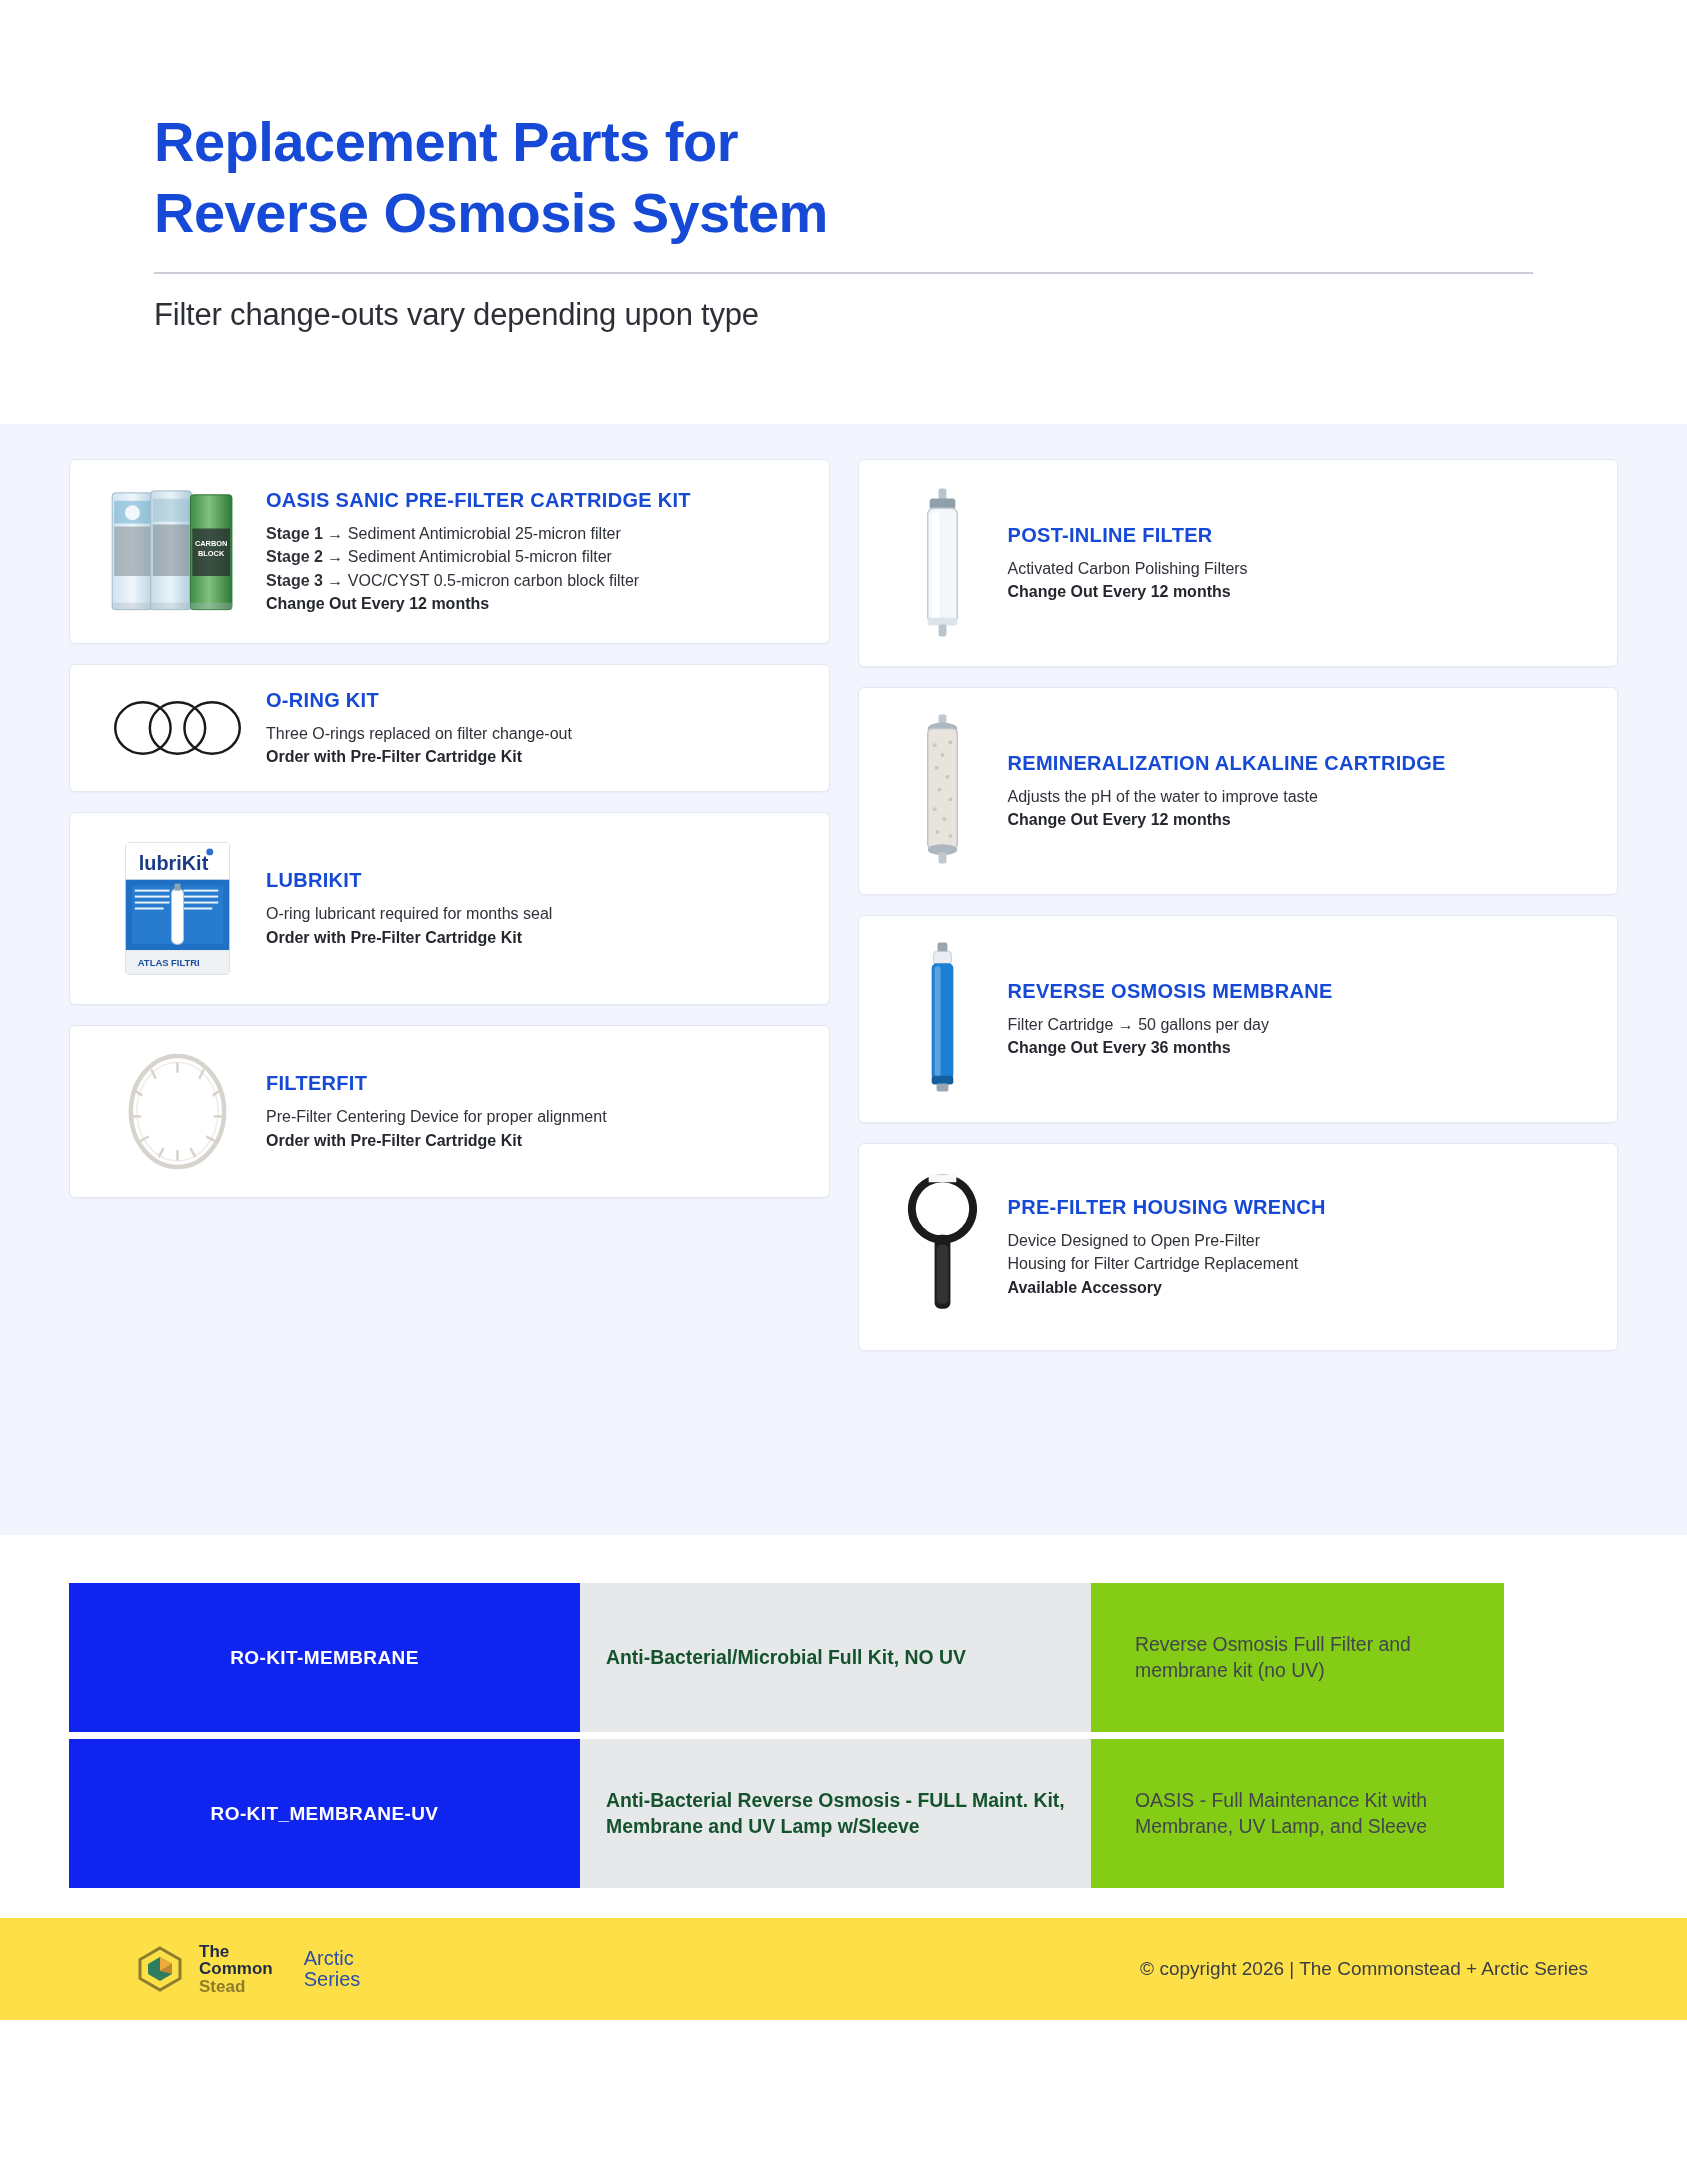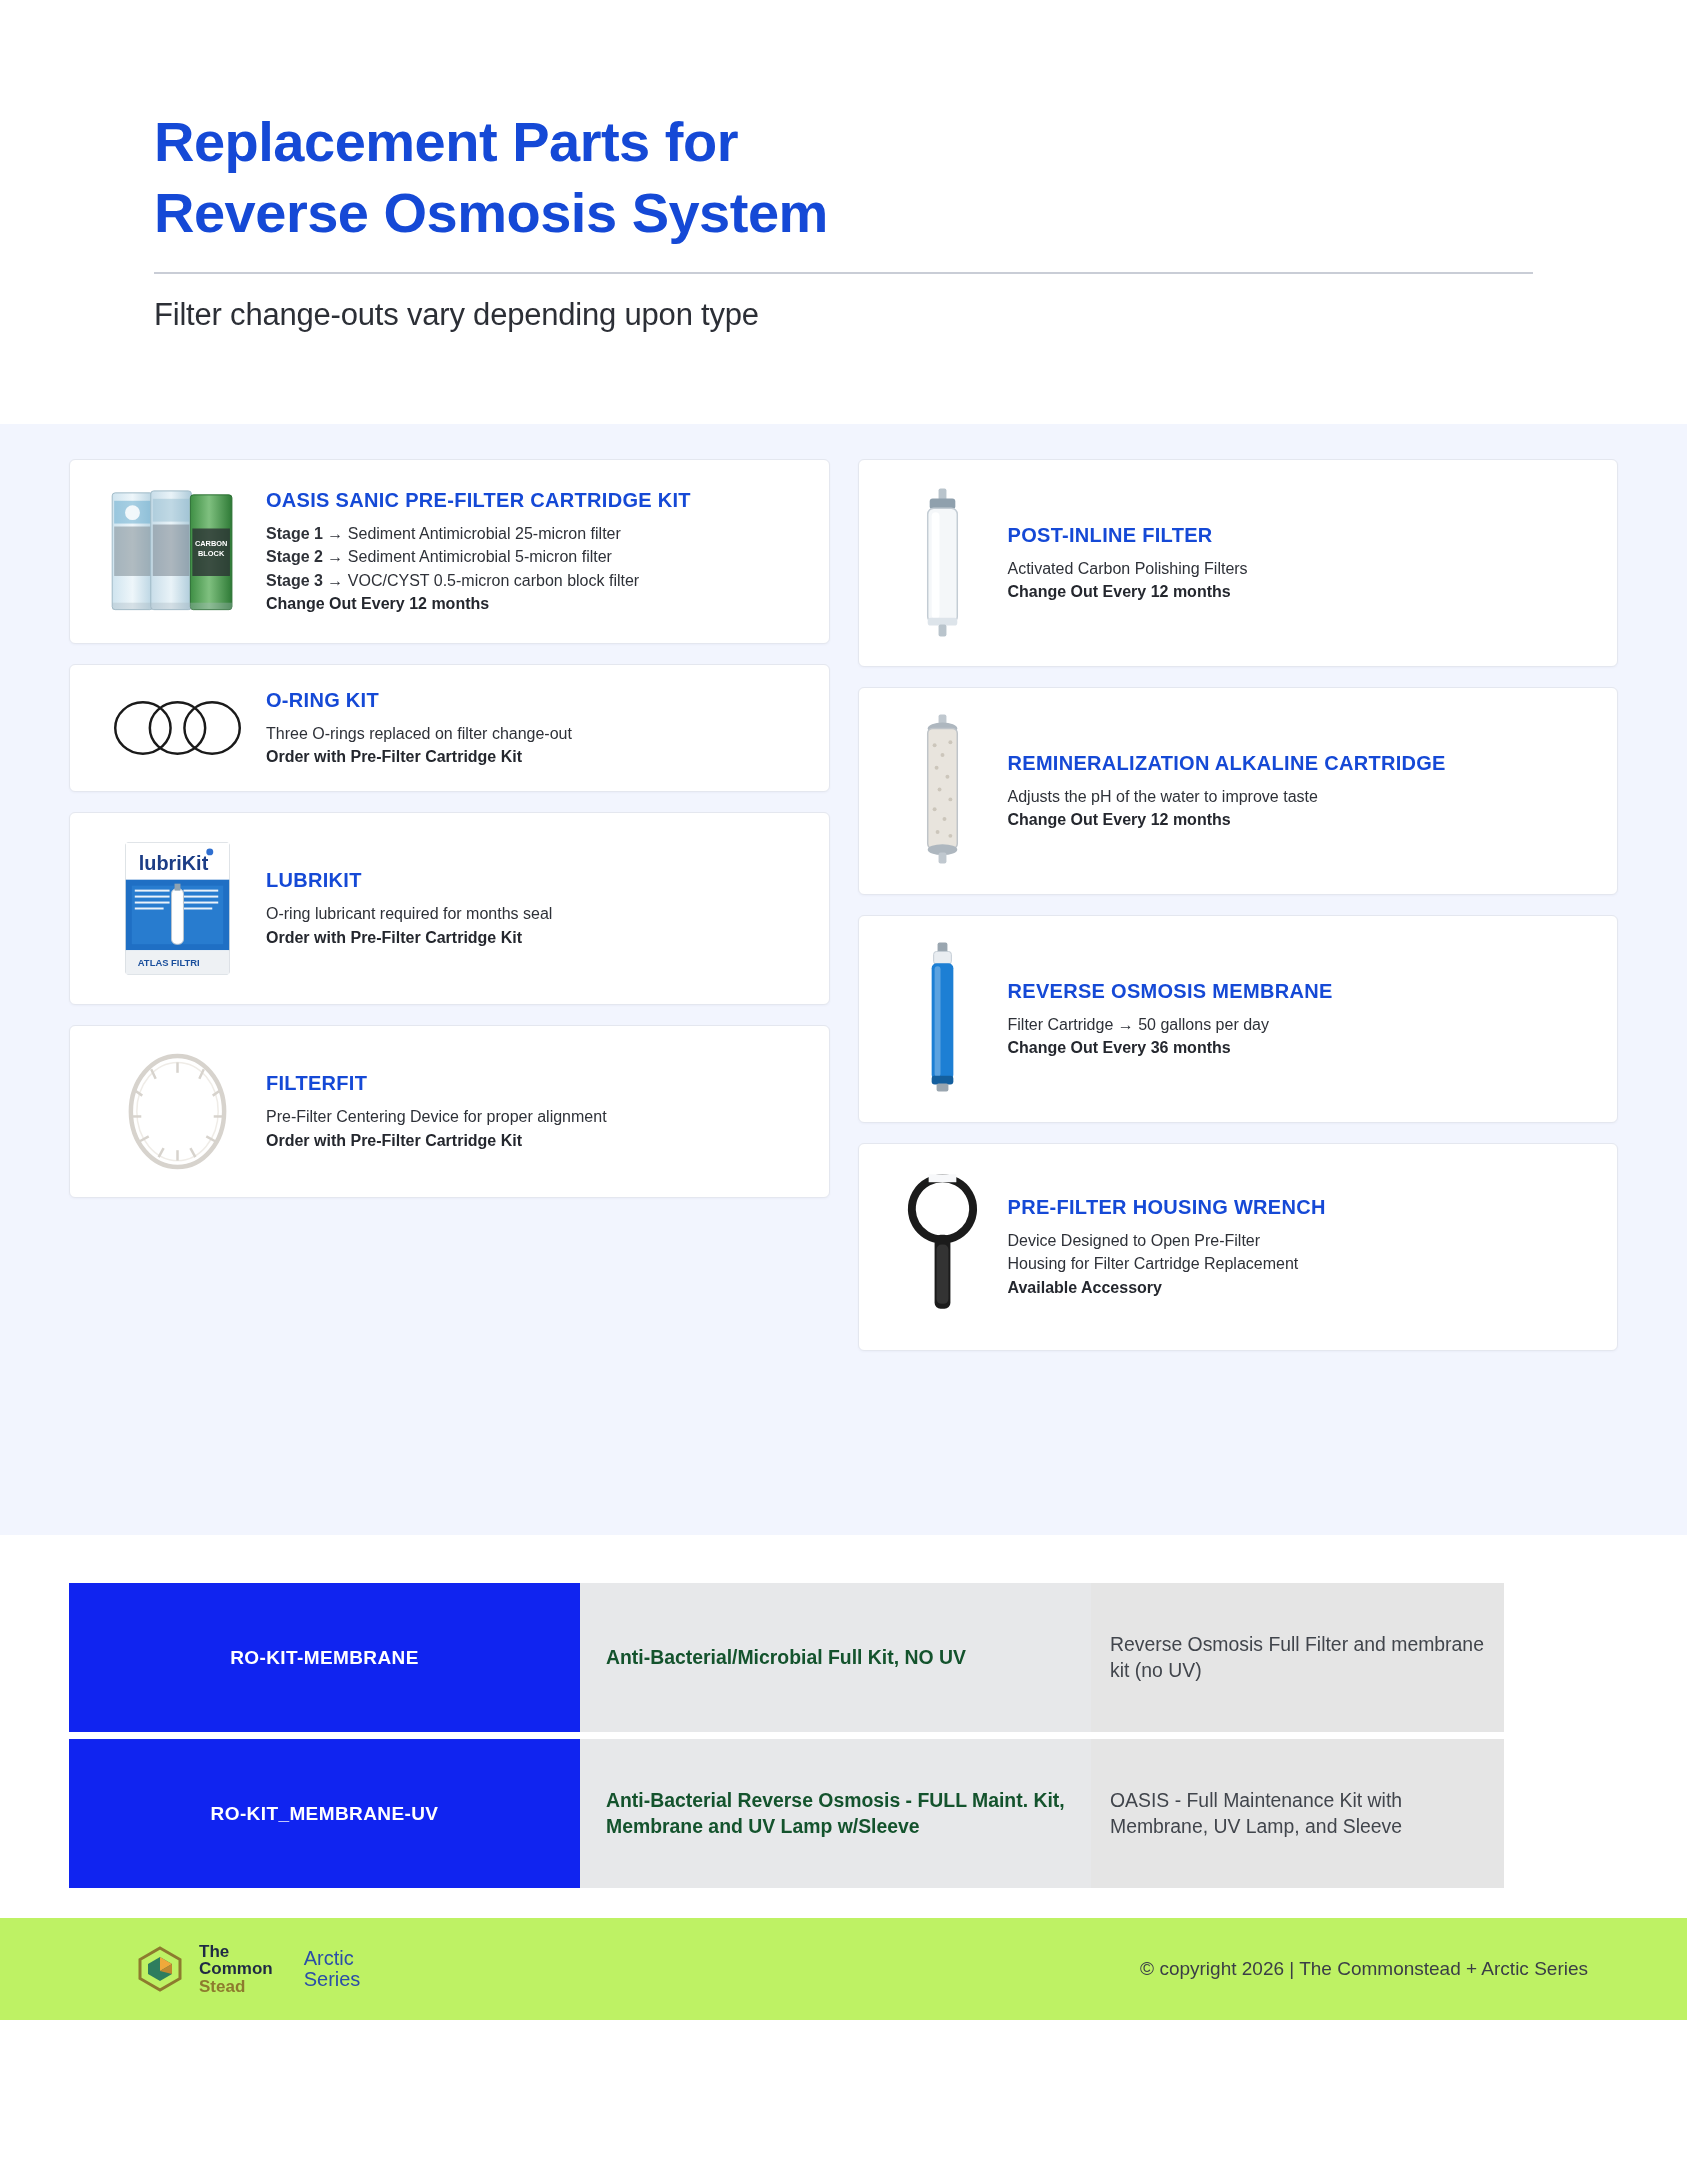--- a/index.html
+++ b/index.html
@@ -114,35 +114,35 @@
     min-height: 149px;
     display: flex;
     align-items: center;
     padding: 20px 26px;
     color: #14532d;
     font-weight: 700;
     font-size: 19.4px;
     line-height: 1.33;
   }
   .cell-desc {
-    background: #e5e5e5;
+    background: #84cc16;
     width: 413px;
     min-height: 149px;
     display: flex;
     align-items: center;
-    padding: 20px 19px;
+    padding: 20px 44px;
     color: #41454c;
     font-weight: 400;
     font-size: 19.4px;
     line-height: 1.33;
   }
 
   
   .footer {
-    background: #bef264;
+    background: #fde047;
     height: 102px;
     display: flex;
     align-items: center;
     padding: 0 99px 0 134px;
     justify-content: space-between;
   }
   .brand { display: flex; align-items: center; gap: 13px; }
   .brandtext { display: flex; flex-direction: column; line-height: 1.02; }
   .bt1 { color: #1f2a44; font-weight: 700; font-size: 17px; }
   .bt2 { color: #1f2a44; font-weight: 700; font-size: 17px; }

